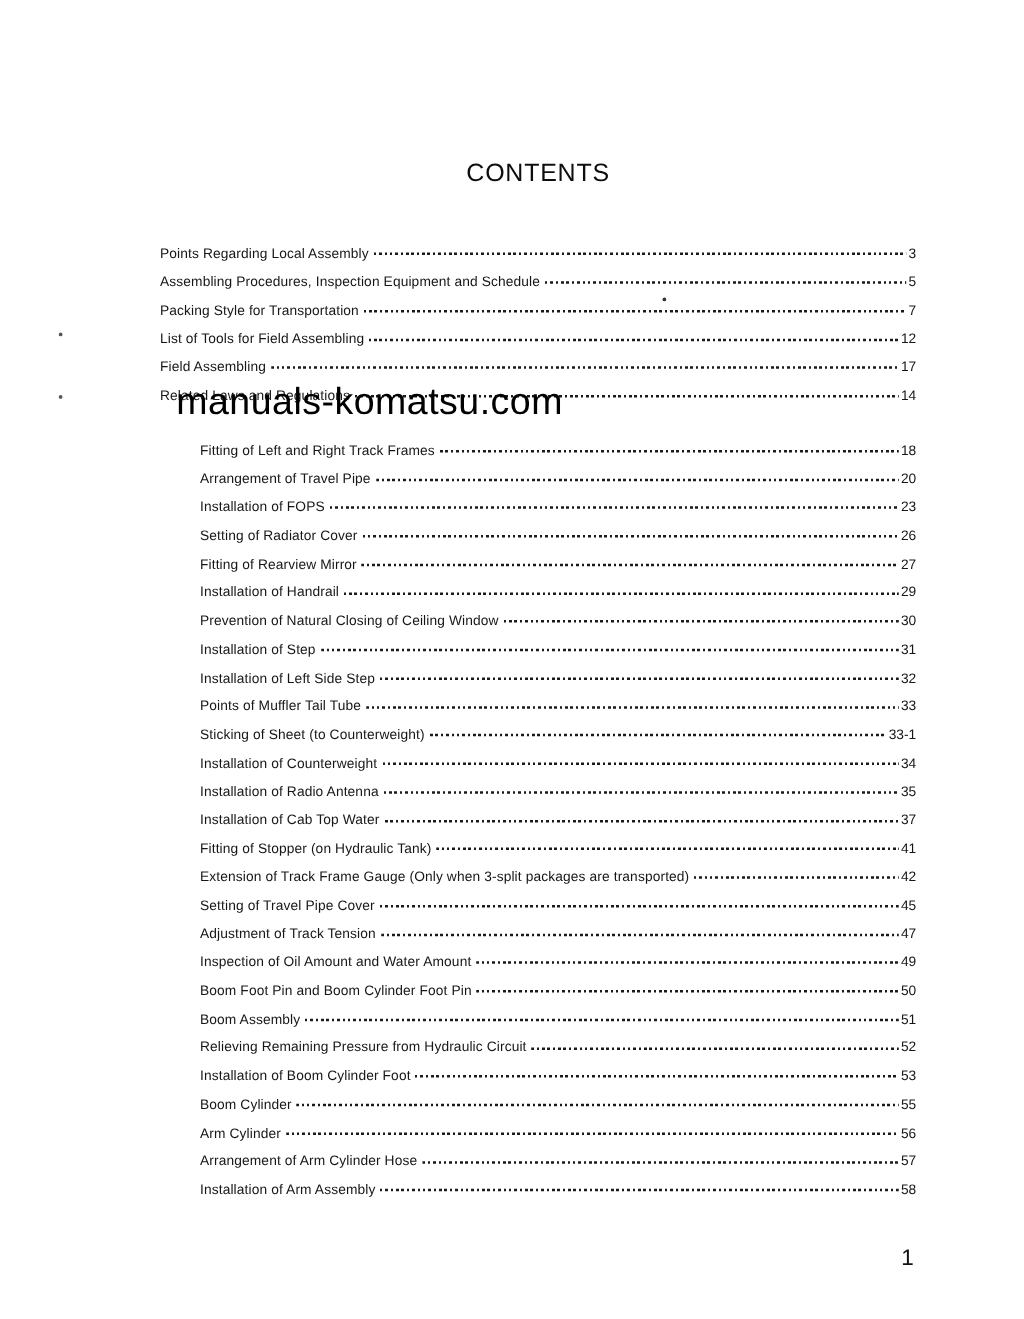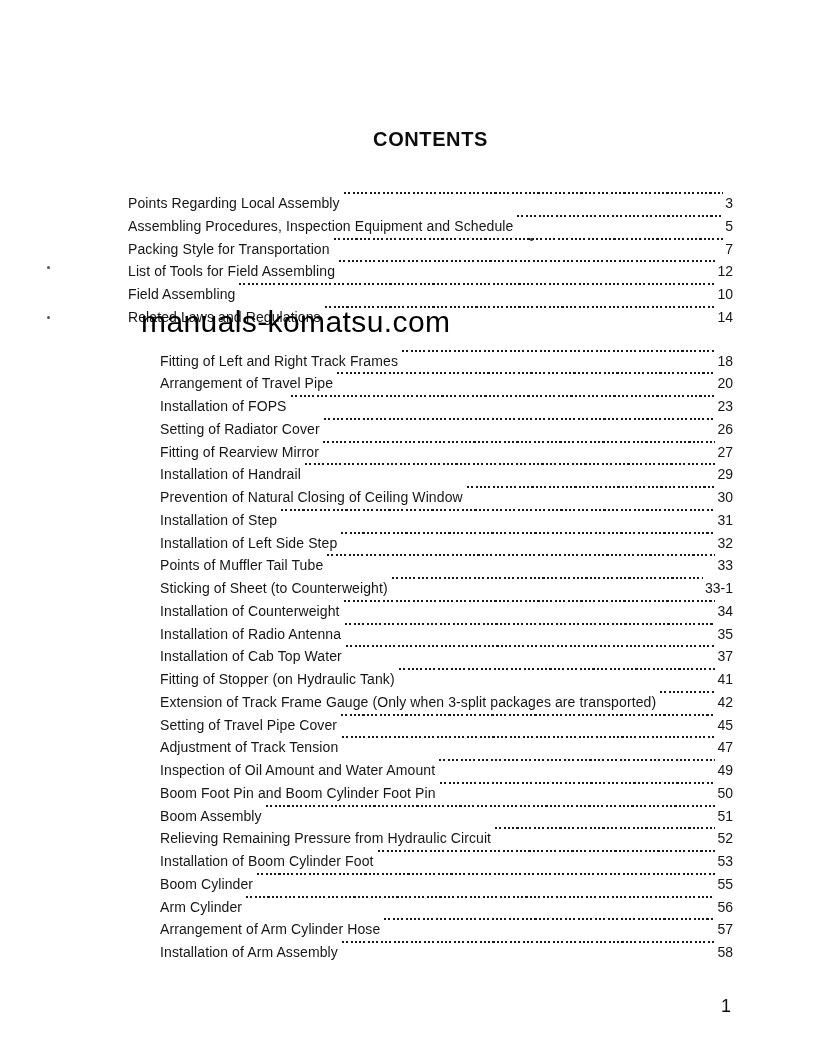--- a/index.html
+++ b/index.html
@@ -16,39 +16,39 @@
     color: #161616;
     overflow: hidden;
   }
   .doc-title {
     position: absolute;
     top: 115px;
     left: 128px;
     width: 605px;
     text-align: center;
     font-size: 20px;
-    font-weight: 700;
+    font-weight: 400;
     letter-spacing: 0.6px;
     color: #0d0d0d;
   }
   .toc {
     position: absolute;
     left: 128px;
     top: 192px;
     width: 605px;
   }
   .toc-group + .toc-group {
     margin-top: 21px;
     margin-left: 32px;
   }
   .toc-row {
     display: flex;
-    align-items: flex-start;
+    align-items: center;
     line-height: 22.75px;
-    font-size: 14px;
+    font-size: 11px;
   }
   .toc-label {
     white-space: nowrap;
     letter-spacing: 0.1px;
   }
   .toc-leader {
     flex: 1;
     height: 2px;
     margin-left: 4px;
     margin-right: 2px;
@@ -109,21 +109,21 @@
           <span class="toc-page">7</span>
         </div>
         <div class="toc-row">
           <span class="toc-label">List of Tools for Field Assembling</span>
           <span class="toc-leader"></span>
           <span class="toc-page">12</span>
         </div>
         <div class="toc-row">
           <span class="toc-label">Field Assembling</span>
           <span class="toc-leader"></span>
-          <span class="toc-page">10</span>
+          <span class="toc-page">17</span>
         </div>
         <div class="toc-row">
           <span class="toc-label">Related Laws and Regulations</span>
           <span class="toc-leader"></span>
           <span class="toc-page">14</span>
         </div>
       </section>
       <section class="toc-group">
         <div class="toc-row">
           <span class="toc-label">Fitting of Left and Right Track Frames</span>

